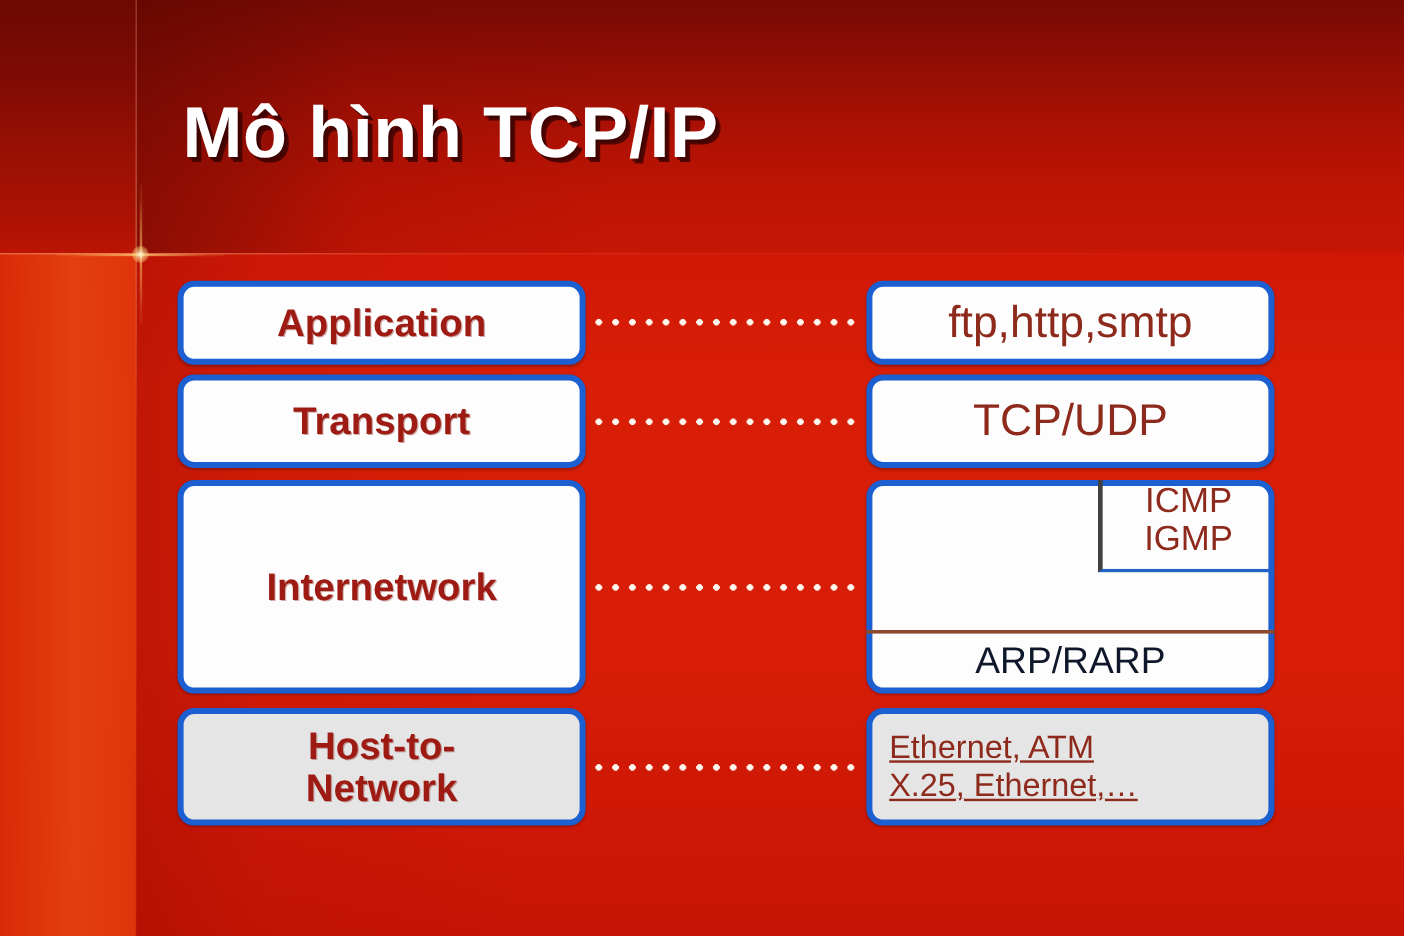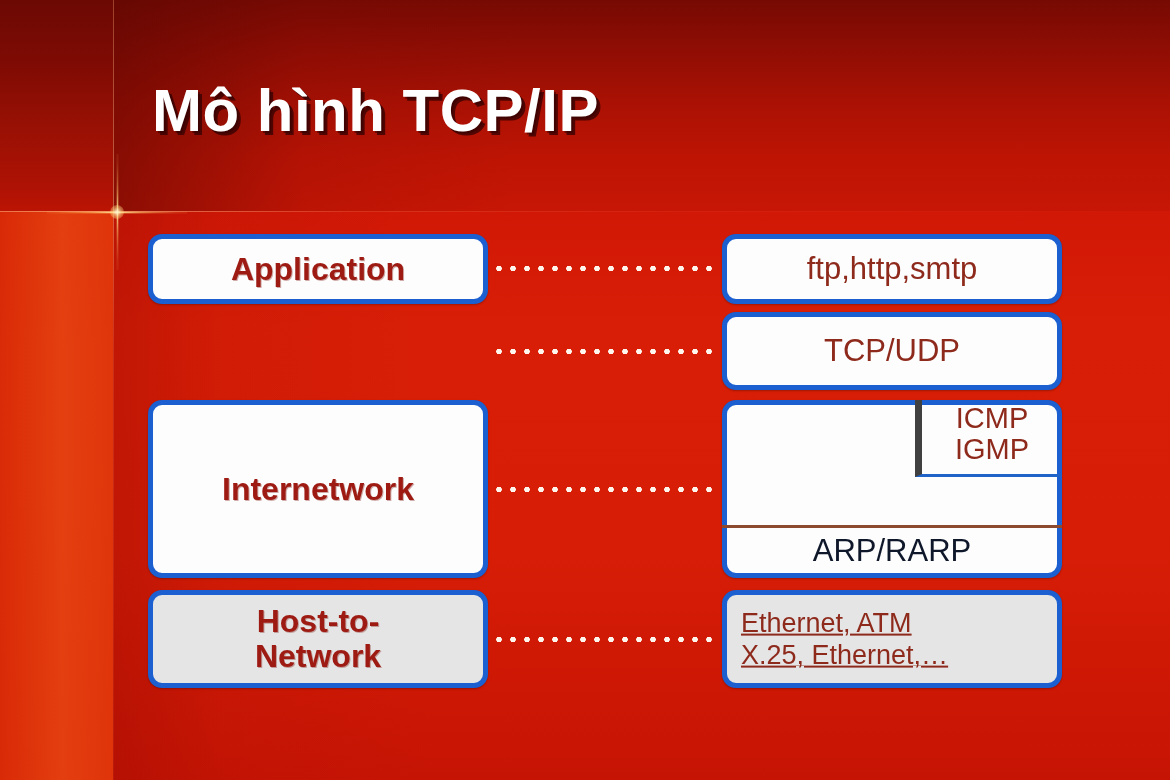--- a/index.html
+++ b/index.html
@@ -114,21 +114,21 @@
 
   .lbox .txt{
     position:absolute;left:0;right:0;top:50%;transform:translateY(-50%);
     text-align:center;
     color:#9e1b13;font-weight:bold;font-size:32px;line-height:1.08;
     text-shadow:1px 1px 0 rgba(120,20,12,.35);
   }
   .rbox .txt{
     position:absolute;left:0;right:0;top:50%;transform:translateY(-50%);
     text-align:center;
-    color:#8e2a1c;font-weight:normal;font-size:31px;line-height:1.1;
+    color:#8e2a1c;font-weight:normal;font-size:37px;line-height:1.1;
   }
   .rbox .txt.left{text-align:left;padding-left:14px;font-size:27px;line-height:1.2;text-decoration:underline;}
 
   
   #l-application{top:234px;height:70px;}
   #l-transport{top:312px;height:78px;}
   #l-internetwork{top:400px;height:178px;}
   #l-hosttonetwork{top:590px;height:98px;}
 
   #r-application{top:234px;height:70px;}
@@ -136,21 +136,21 @@
   #r-internetwork{top:400px;height:178px;}
   #r-hosttonetwork{top:590px;height:98px;}
 
   
   #r-internetwork .ip-label{
     position:absolute;left:0;width:190px;top:28px;
     text-align:center;color:#8e2a1c;font-size:33px;
   }
   #r-internetwork .icmp-sub{
     position:absolute;left:188px;right:-5px;top:-5px;height:77px;
-    border-left:7px solid #404040;
+    border-left:4px solid #404040;
     border-bottom:3px solid #1f63c9;
     border-top-right-radius:10px;
     box-sizing:border-box;
     padding-top:3px;
     text-align:center;
     color:#8e2a1c;font-size:29px;line-height:1.06;
   }
   #r-internetwork .arp-divider{
     position:absolute;left:-5px;right:-5px;top:120px;height:3px;
     background:#8c4b2f;
@@ -192,20 +192,23 @@
   </div>
 
   <div class="title">Mô hình TCP/IP</div>
 
   <div class="diagram">
 
     <div class="lbox" id="l-application">
       <div class="txt">Application</div>
     </div>
 
+    <div class="lbox" id="l-transport">
+      <div class="txt">Transport</div>
+    </div>
 
     <div class="lbox" id="l-internetwork">
       <div class="txt">Internetwork</div>
     </div>
 
     <div class="lbox pink" id="l-hosttonetwork">
       <div class="txt">
         <div>Host-to-</div>
         <div>Network</div>
       </div>

